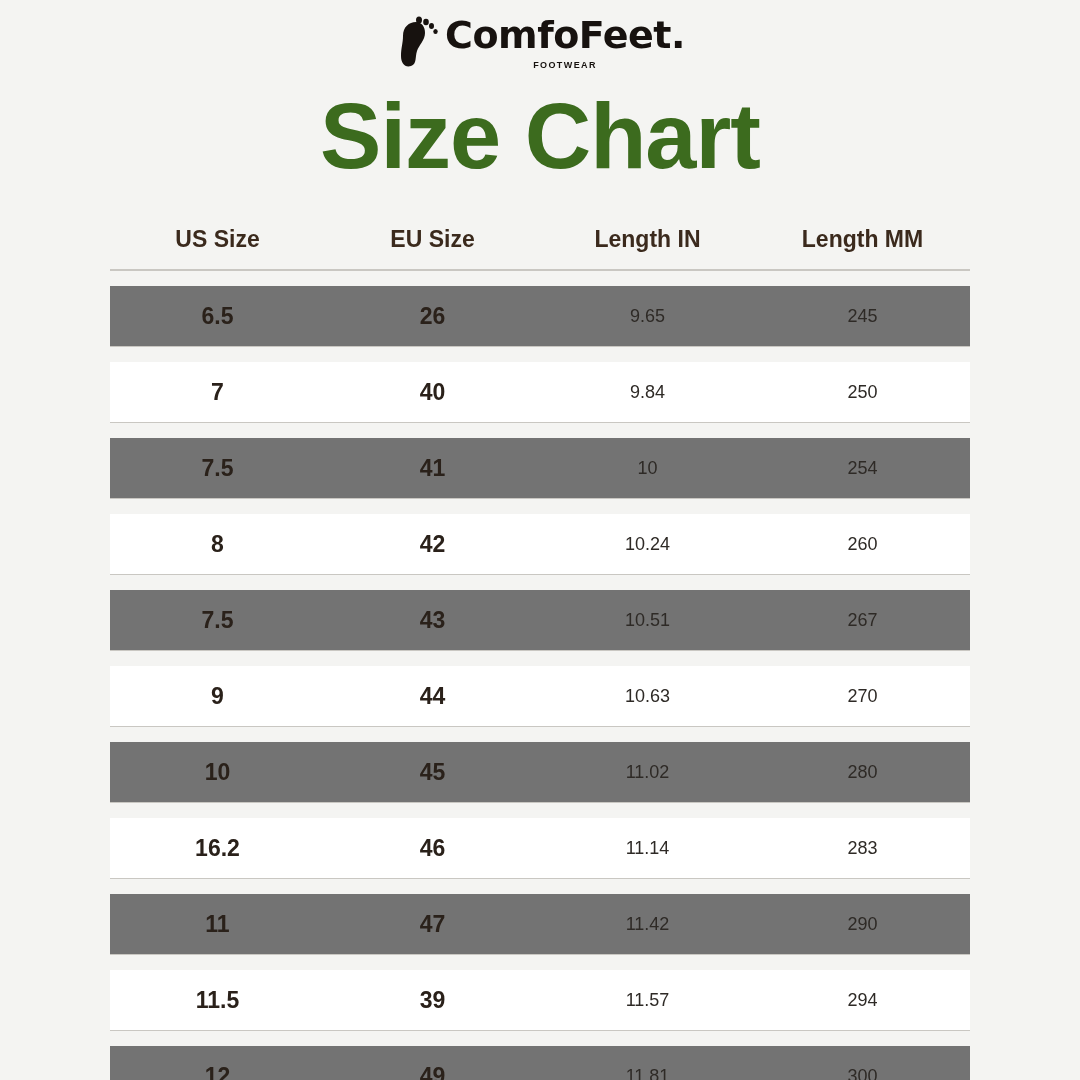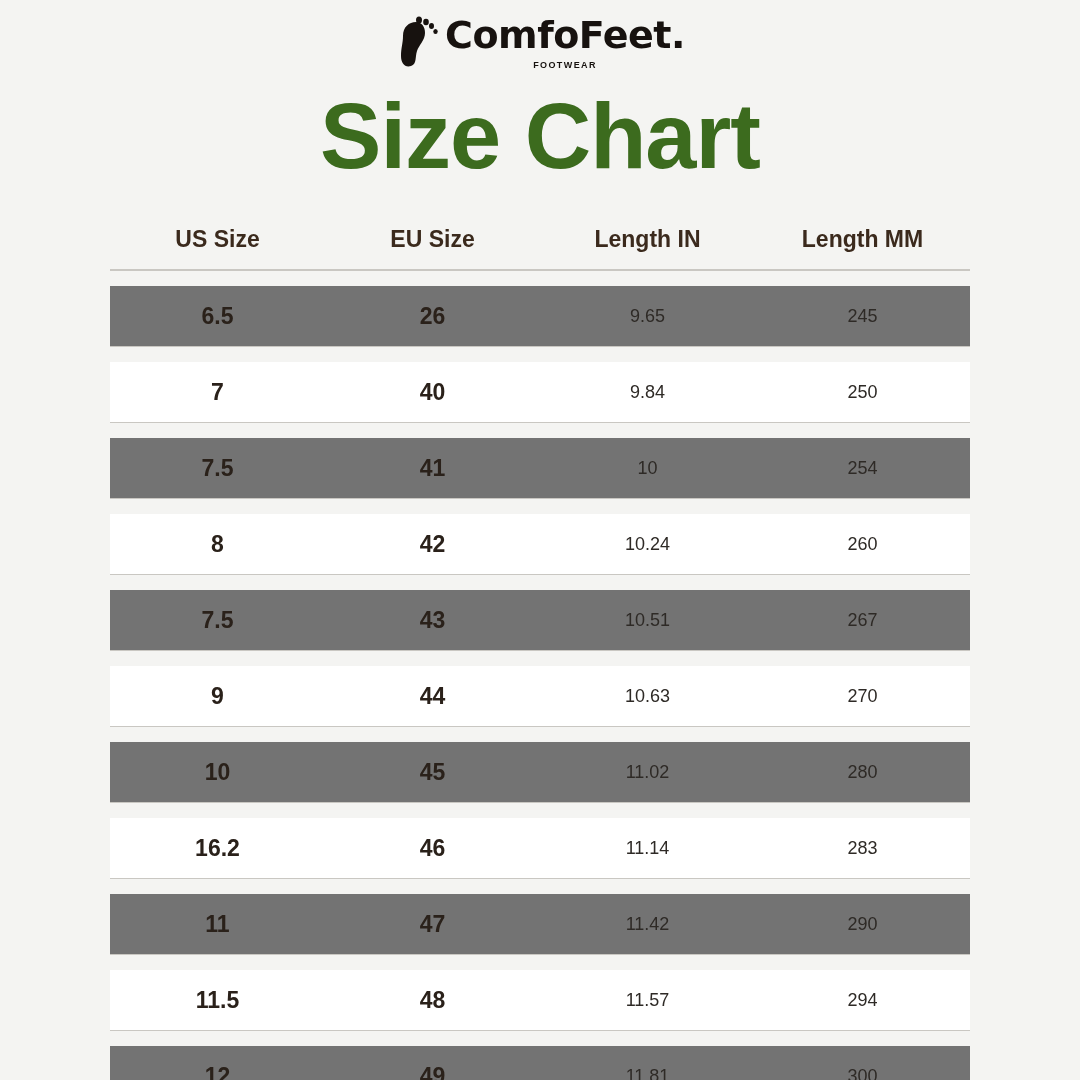--- a/index.html
+++ b/index.html
@@ -223,21 +223,21 @@
         <div class="row-gap"></div>
         <div class="row">
           <div class="cell bold">11</div>
           <div class="cell bold">47</div>
           <div class="cell light">11.42</div>
           <div class="cell light">290</div>
         </div>
         <div class="row-gap"></div>
         <div class="row alt">
           <div class="cell bold">11.5</div>
-          <div class="cell bold">48</div>
+          <div class="cell bold">39</div>
           <div class="cell light">11.57</div>
           <div class="cell light">294</div>
         </div>
         <div class="row-gap"></div>
         <div class="row">
           <div class="cell bold">12</div>
           <div class="cell bold">49</div>
           <div class="cell light">11.81</div>
           <div class="cell light">300</div>
         </div>

